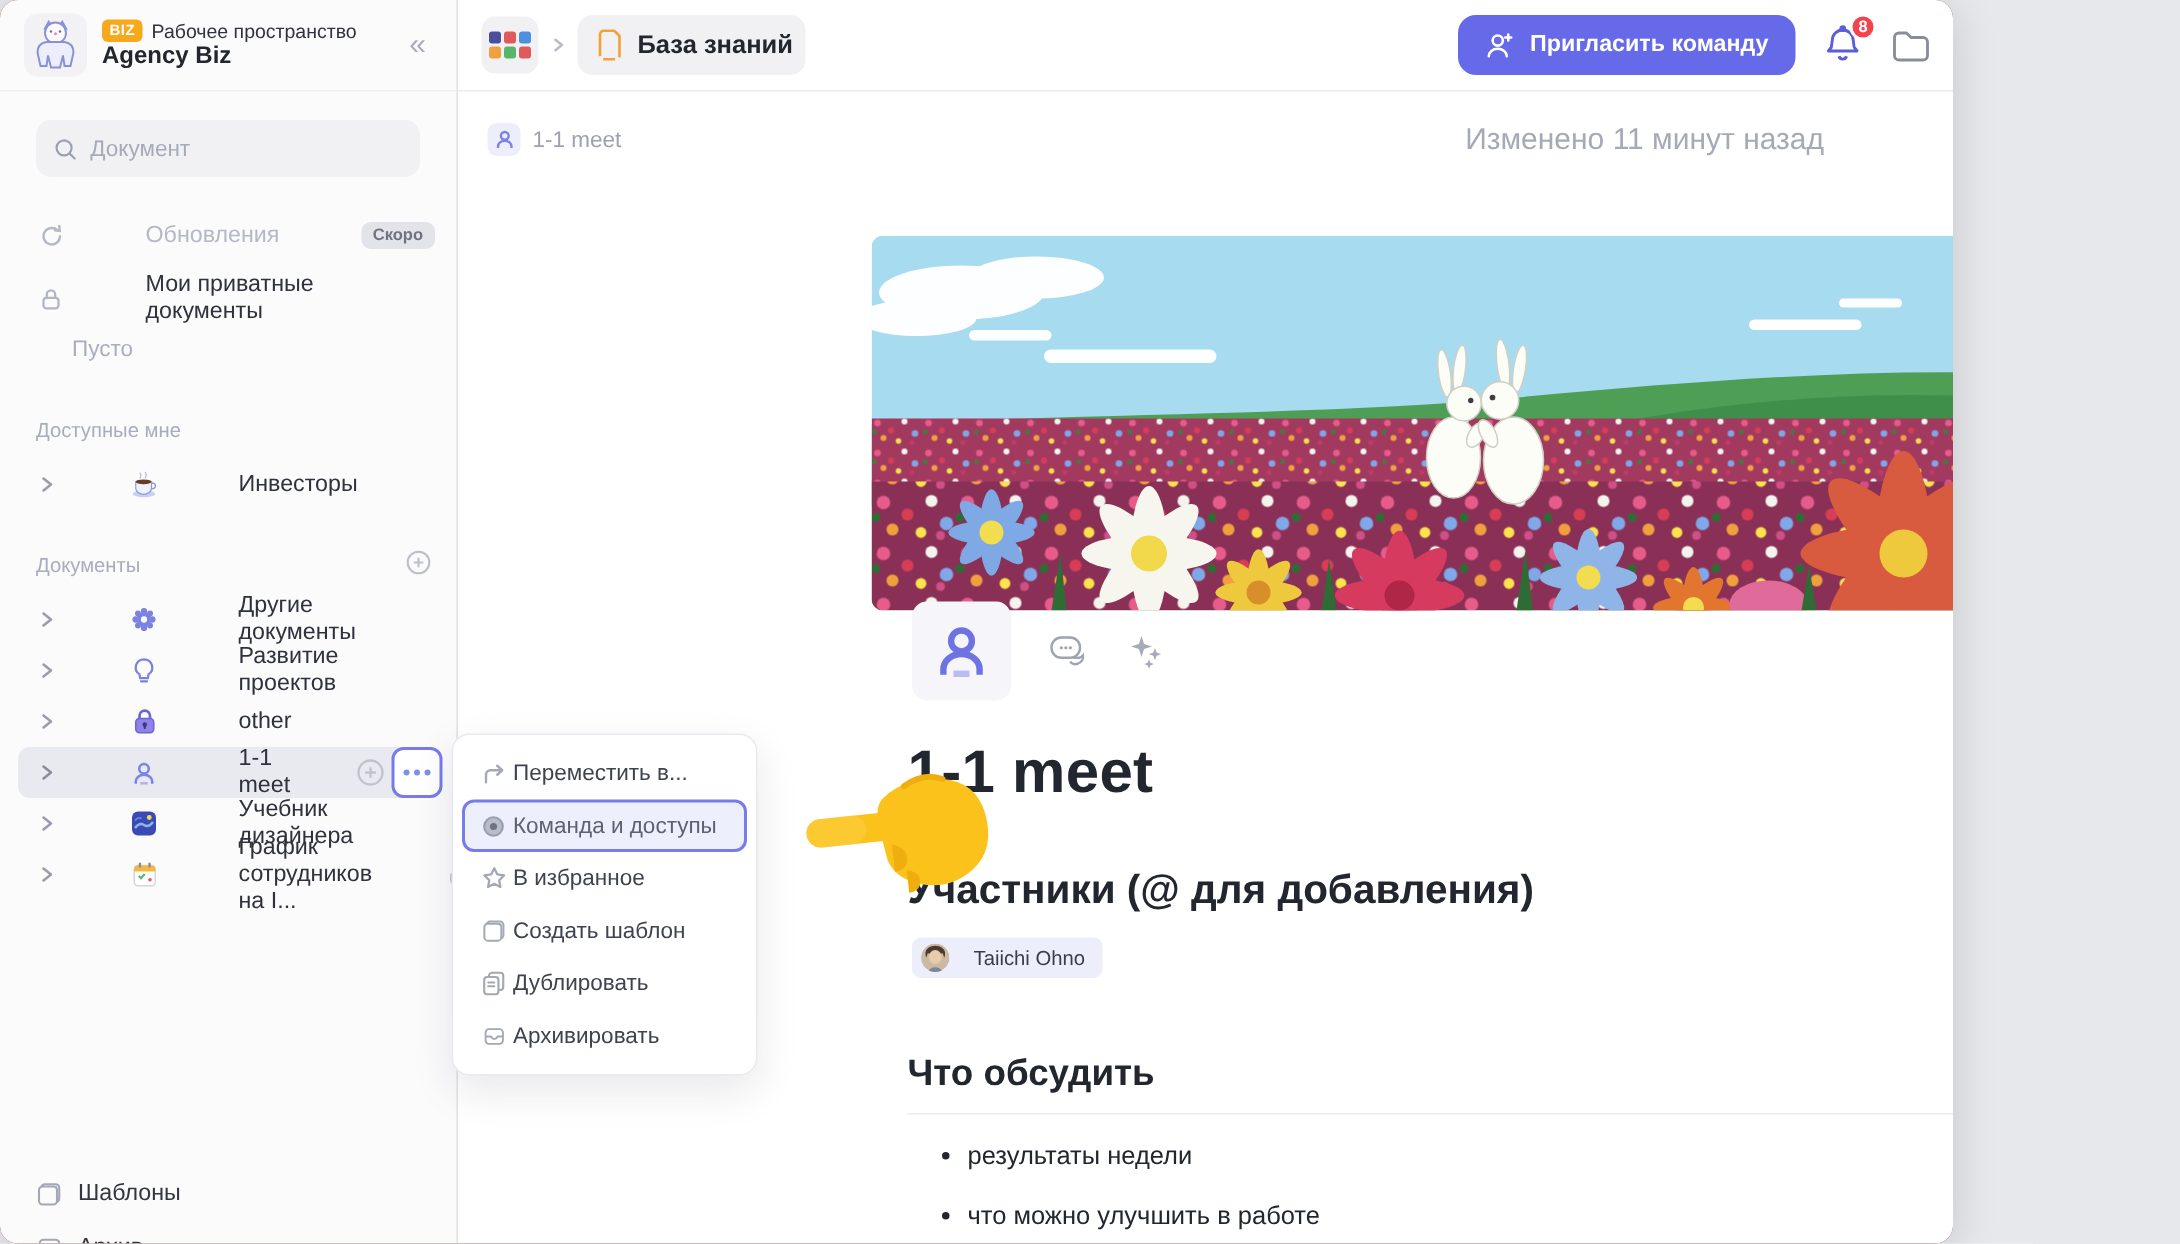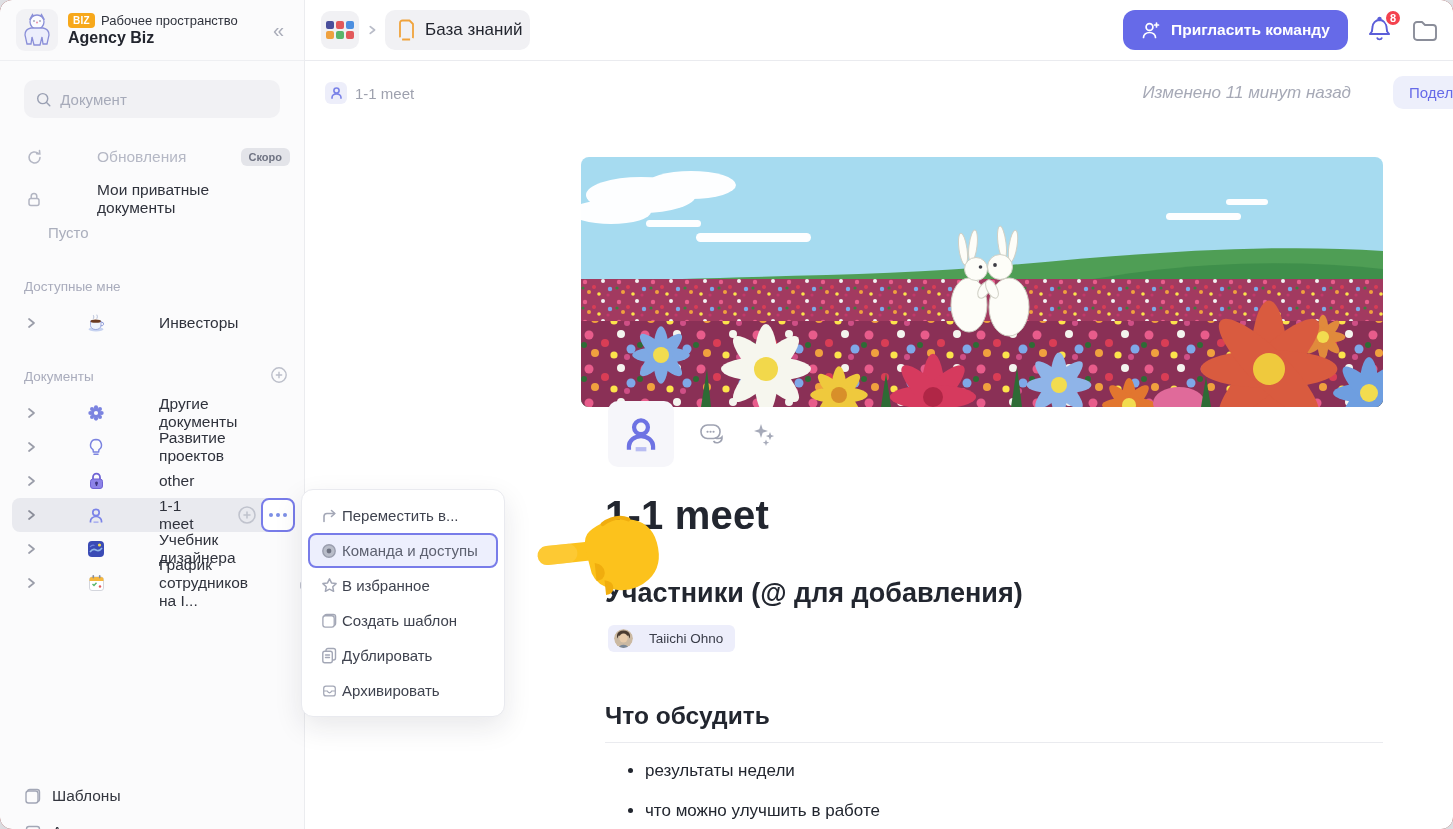--- a/index.html
+++ b/index.html
@@ -1,18 +1,18 @@
 <!DOCTYPE html>
 <html><head>
 <meta charset="utf-8">
 <style>
   * { margin:0; padding:0; box-sizing:border-box; }
   html,body { background:#e7e8ec; }
   body { font-family:"Liberation Sans","DejaVu Sans",sans-serif; }
-  .app { position:relative; width:1453px; height:829px; background:#7f1d1d; border-radius:12px; overflow:hidden; box-shadow:0 4px 30px rgba(0,0,0,.15); }
+  .app { position:relative; width:1302px; height:829px; background:#7f1d1d; border-radius:12px; overflow:hidden; box-shadow:0 4px 30px rgba(0,0,0,.15); }
 
   
   .sidebar { position:absolute; left:0; top:0; width:305px; height:829px; background:#fbfbfc; border-right:1px solid #ebecef; }
   .ws-header { display:flex; align-items:center; height:61px; padding:0 16px 0 16px; border-bottom:1px solid #eeeff2; }
   .ws-logo { width:42px; height:42px; border-radius:9px; background:#f2f2f5; display:flex; align-items:center; justify-content:center; flex:0 0 auto; }
   .ws-meta { margin-left:10px; flex:1; min-width:0; }
   .ws-top { display:flex; align-items:center; gap:6px; }
   .biz-badge { background:#f7a81b; color:#fff; font-size:10px; font-weight:700; padding:2px 5px; border-radius:4px; letter-spacing:.3px; }
   .ws-type { font-size:13px; color:#30333d; white-space:nowrap; }
   .ws-name { font-size:16px; font-weight:700; color:#23262f; margin-top:1px; }
@@ -43,31 +43,31 @@
   .menu-item { display:flex; align-items:center; gap:4px; height:35px; padding:0 10px; font-size:15px; color:#3f434f; border:2px solid transparent; border-radius:8px; cursor:pointer; }
   .menu-item .mic { width:18px; display:flex; align-items:center; justify-content:center; color:#a3a7b6; }
   .menu-item.hl { background:#edeffd; border-color:#787ce9; color:#5d6170; }
 
   
   .main { position:absolute; left:305px; top:0; right:0; height:829px; background:#fff; }
   .top-header { height:61px; border-bottom:1px solid #eaebef; display:flex; align-items:center; padding:0 14px 0 16px; }
   .grid-btn { width:38px; height:38px; background:#f1f1f4; border-radius:9px; display:grid; grid-template-columns:8px 8px 8px; grid-template-rows:8px 8px; gap:2px; align-content:center; justify-content:center; cursor:pointer; }
   .grid-btn i { border-radius:2px; }
   .crumb-sep { color:#b9bcc8; margin:0 7px; display:flex; }
-  .crumb-chip { display:flex; align-items:center; gap:9px; background:#f1f1f4; border-radius:10px; height:40px; padding:0 8px 0 12px; font-size:17px; font-weight:400; color:#23262f; cursor:pointer; }
+  .crumb-chip { display:flex; align-items:center; gap:9px; background:#f1f1f4; border-radius:10px; height:40px; padding:0 8px 0 12px; font-size:17px; font-weight:700; color:#23262f; cursor:pointer; }
   .header-right { margin-left:auto; display:flex; align-items:center; gap:18px; }
   .invite-btn { display:flex; align-items:center; gap:10px; background:#666ae8; color:#fff; border:none; height:40px; padding:0 18px; border-radius:12px; font-size:15.5px; font-weight:600; font-family:inherit; cursor:pointer; }
   .bell-wrap { position:relative; display:flex; cursor:pointer; }
   .bell-badge { position:absolute; top:-7px; right:-9px; background:#f4424e; color:#fff; font-size:11px; font-weight:700; min-width:18px; height:18px; border-radius:9px; border:2px solid #fff; display:flex; align-items:center; justify-content:center; padding:0 3px; }
   .folder-btn { display:flex; cursor:pointer; }
 
   .doc-toolbar { position:relative; height:64px; display:flex; align-items:center; padding:0 20px; }
   .doc-label { display:flex; align-items:center; gap:8px; color:#9ea1ae; font-size:15px; }
   .doc-label .mini { width:22px; height:22px; border-radius:6px; background:#edeefa; display:flex; align-items:center; justify-content:center; }
-  .modified { position:absolute; right:102px; color:#a6a9b6; font-size:17px;font-style:italic; }
+  .modified { position:absolute; right:86px; color:#a6a9b6; font-size:20px; }
   .share-chip { position:absolute; left:1088px; top:15px; background:#edefFB; color:#666ae8; font-size:15px; font-weight:500; padding:8px 16px; border-radius:10px; white-space:nowrap; cursor:pointer; }
 
   .doc-col { margin:32px 0 0 276px; width:802px; }
   .banner { width:802px; height:250px; border-radius:8px; overflow:hidden; }
   .banner svg { display:block; }
   .emoji-row { display:flex; align-items:center; margin:-6px 0 0 27px; position:relative; }
   .doc-emoji-box { width:66px; height:66px; background:#f6f6fa; border-radius:10px; display:flex; align-items:center; justify-content:center; cursor:pointer; }
   .mini-action { margin-left:24px; color:#9fa3b2; display:flex; cursor:pointer; }
   .doc-title { margin:26px 0 0 24px; font-size:40px; font-weight:800; color:#22262f; letter-spacing:.2px; }
   .h2 { margin:40px 0 0 24px; font-size:27px; font-weight:800; color:#22262f; }

